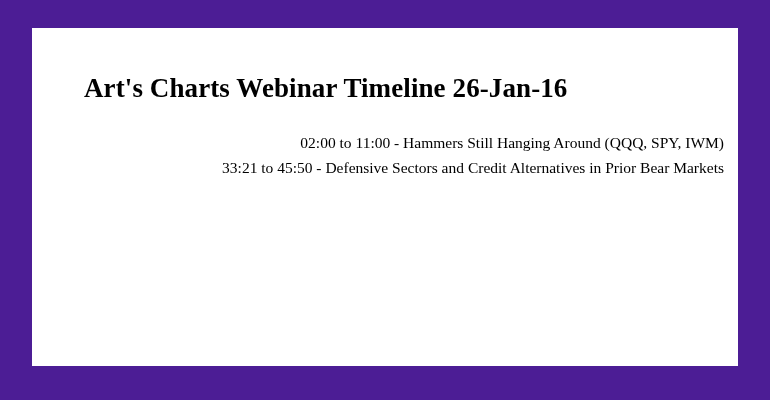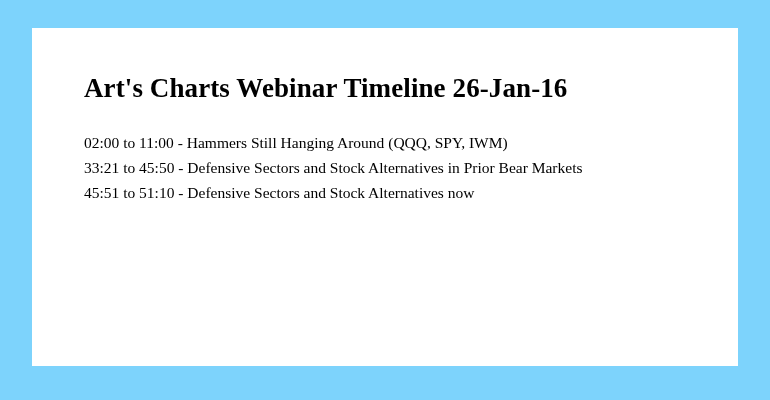--- a/index.html
+++ b/index.html
@@ -12,21 +12,21 @@
     background: #b9c1d4;
     font-family: "Liberation Serif", serif;
     overflow: hidden;
   }
   .page-frame {
     position: absolute;
     left: 0;
     top: 0;
     width: 770px;
     height: 400px;
-    background: #7dd3fc;
+    background: #4c1d95;
   }
   .sheet {
     position: absolute;
     left: 32px;
     top: 28px;
     width: 706px;
     height: 338px;
     background: #ffffff;
   }
   .doc-title {
@@ -38,37 +38,37 @@
     font-weight: bold;
     color: #000000;
     letter-spacing: 0.1px;
     white-space: nowrap;
   }
   .timeline-list {
     position: absolute;
     left: 52px;
     top: 102px;
     width: 640px;
+    text-align: right;
   }
   .timeline-row {
     font-family: "Liberation Serif", serif;
     font-size: 15.5px;
     color: #000000;
     line-height: 25px;
     white-space: nowrap;
   }
 </style>
 </head>
 <body>
 
 <div class="page-frame">
   <div class="sheet">
 
     <div class="doc-title">Art's Charts Webinar Timeline 26-Jan-16</div>
 
     <div class="timeline-list">
       <div class="timeline-row">02:00 to 11:00 - Hammers Still Hanging Around (QQQ, SPY, IWM)</div>
-      <div class="timeline-row">33:21 to 45:50 - Defensive Sectors and Stock Alternatives in Prior Bear Markets</div>
-      <div class="timeline-row">45:51 to 51:10 - Defensive Sectors and Stock Alternatives now</div>
+      <div class="timeline-row">33:21 to 45:50 - Defensive Sectors and Credit Alternatives in Prior Bear Markets</div>
     </div>
 
   </div>
 </div>
 
 </body></html>

